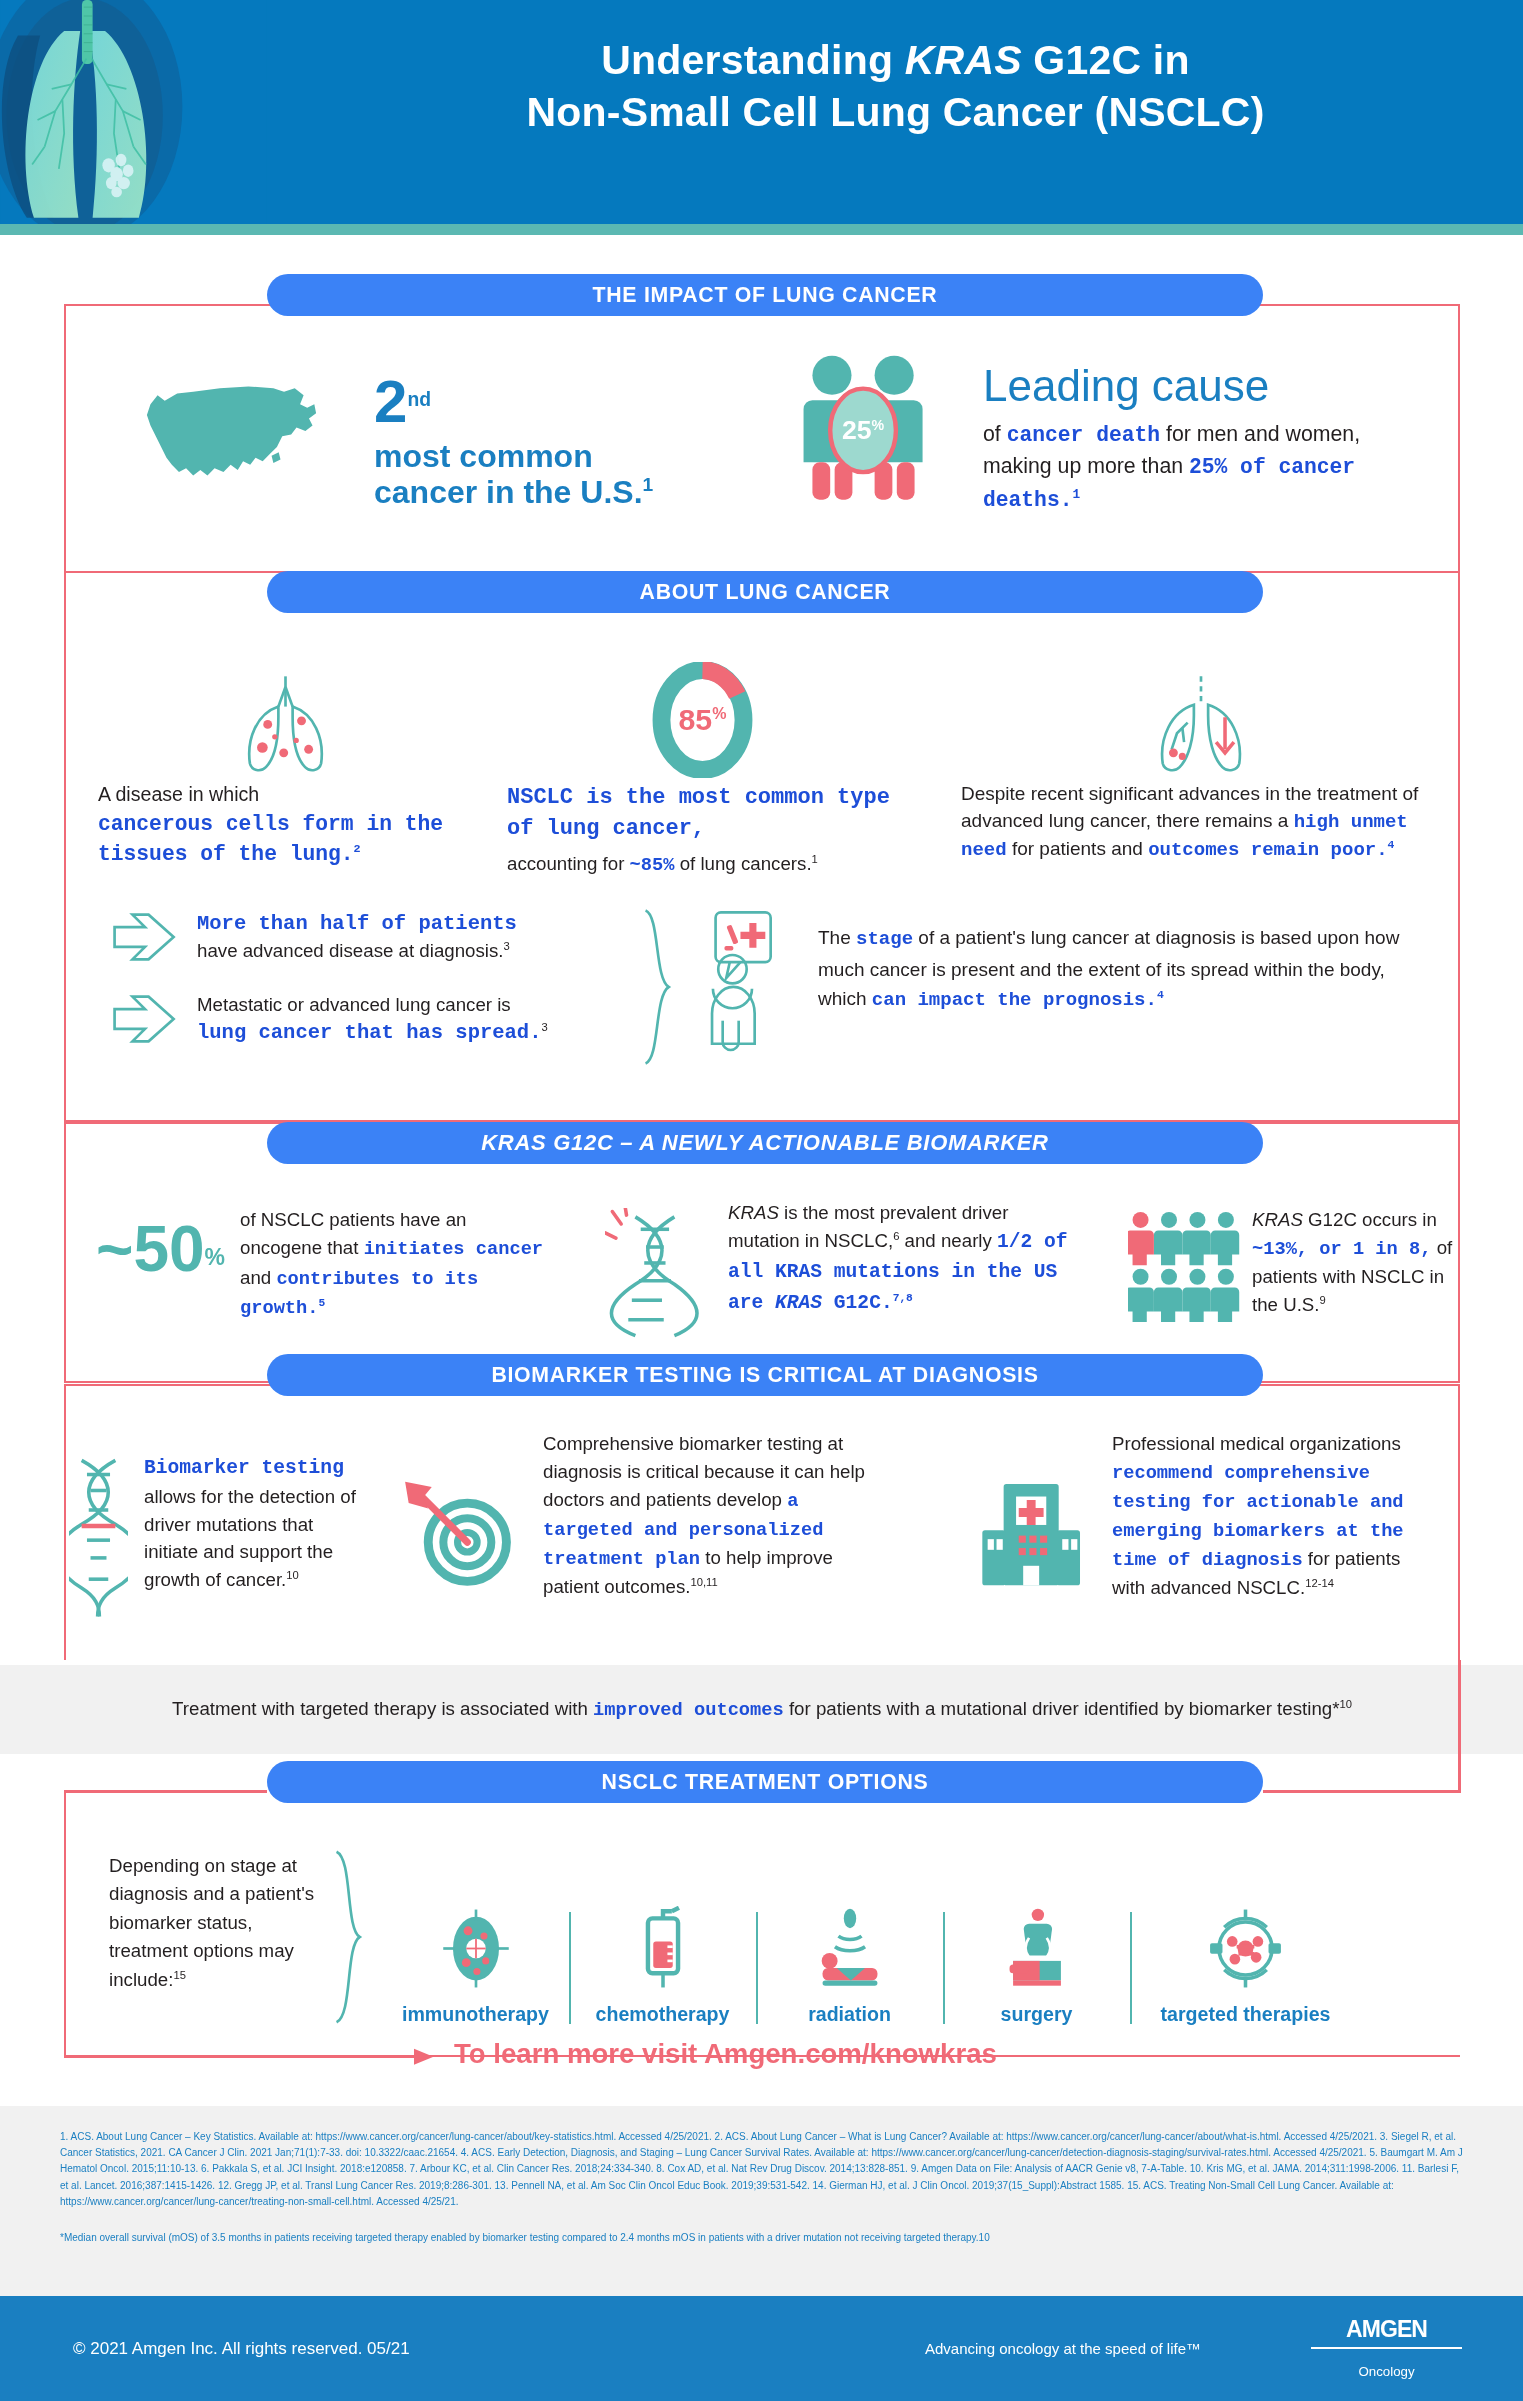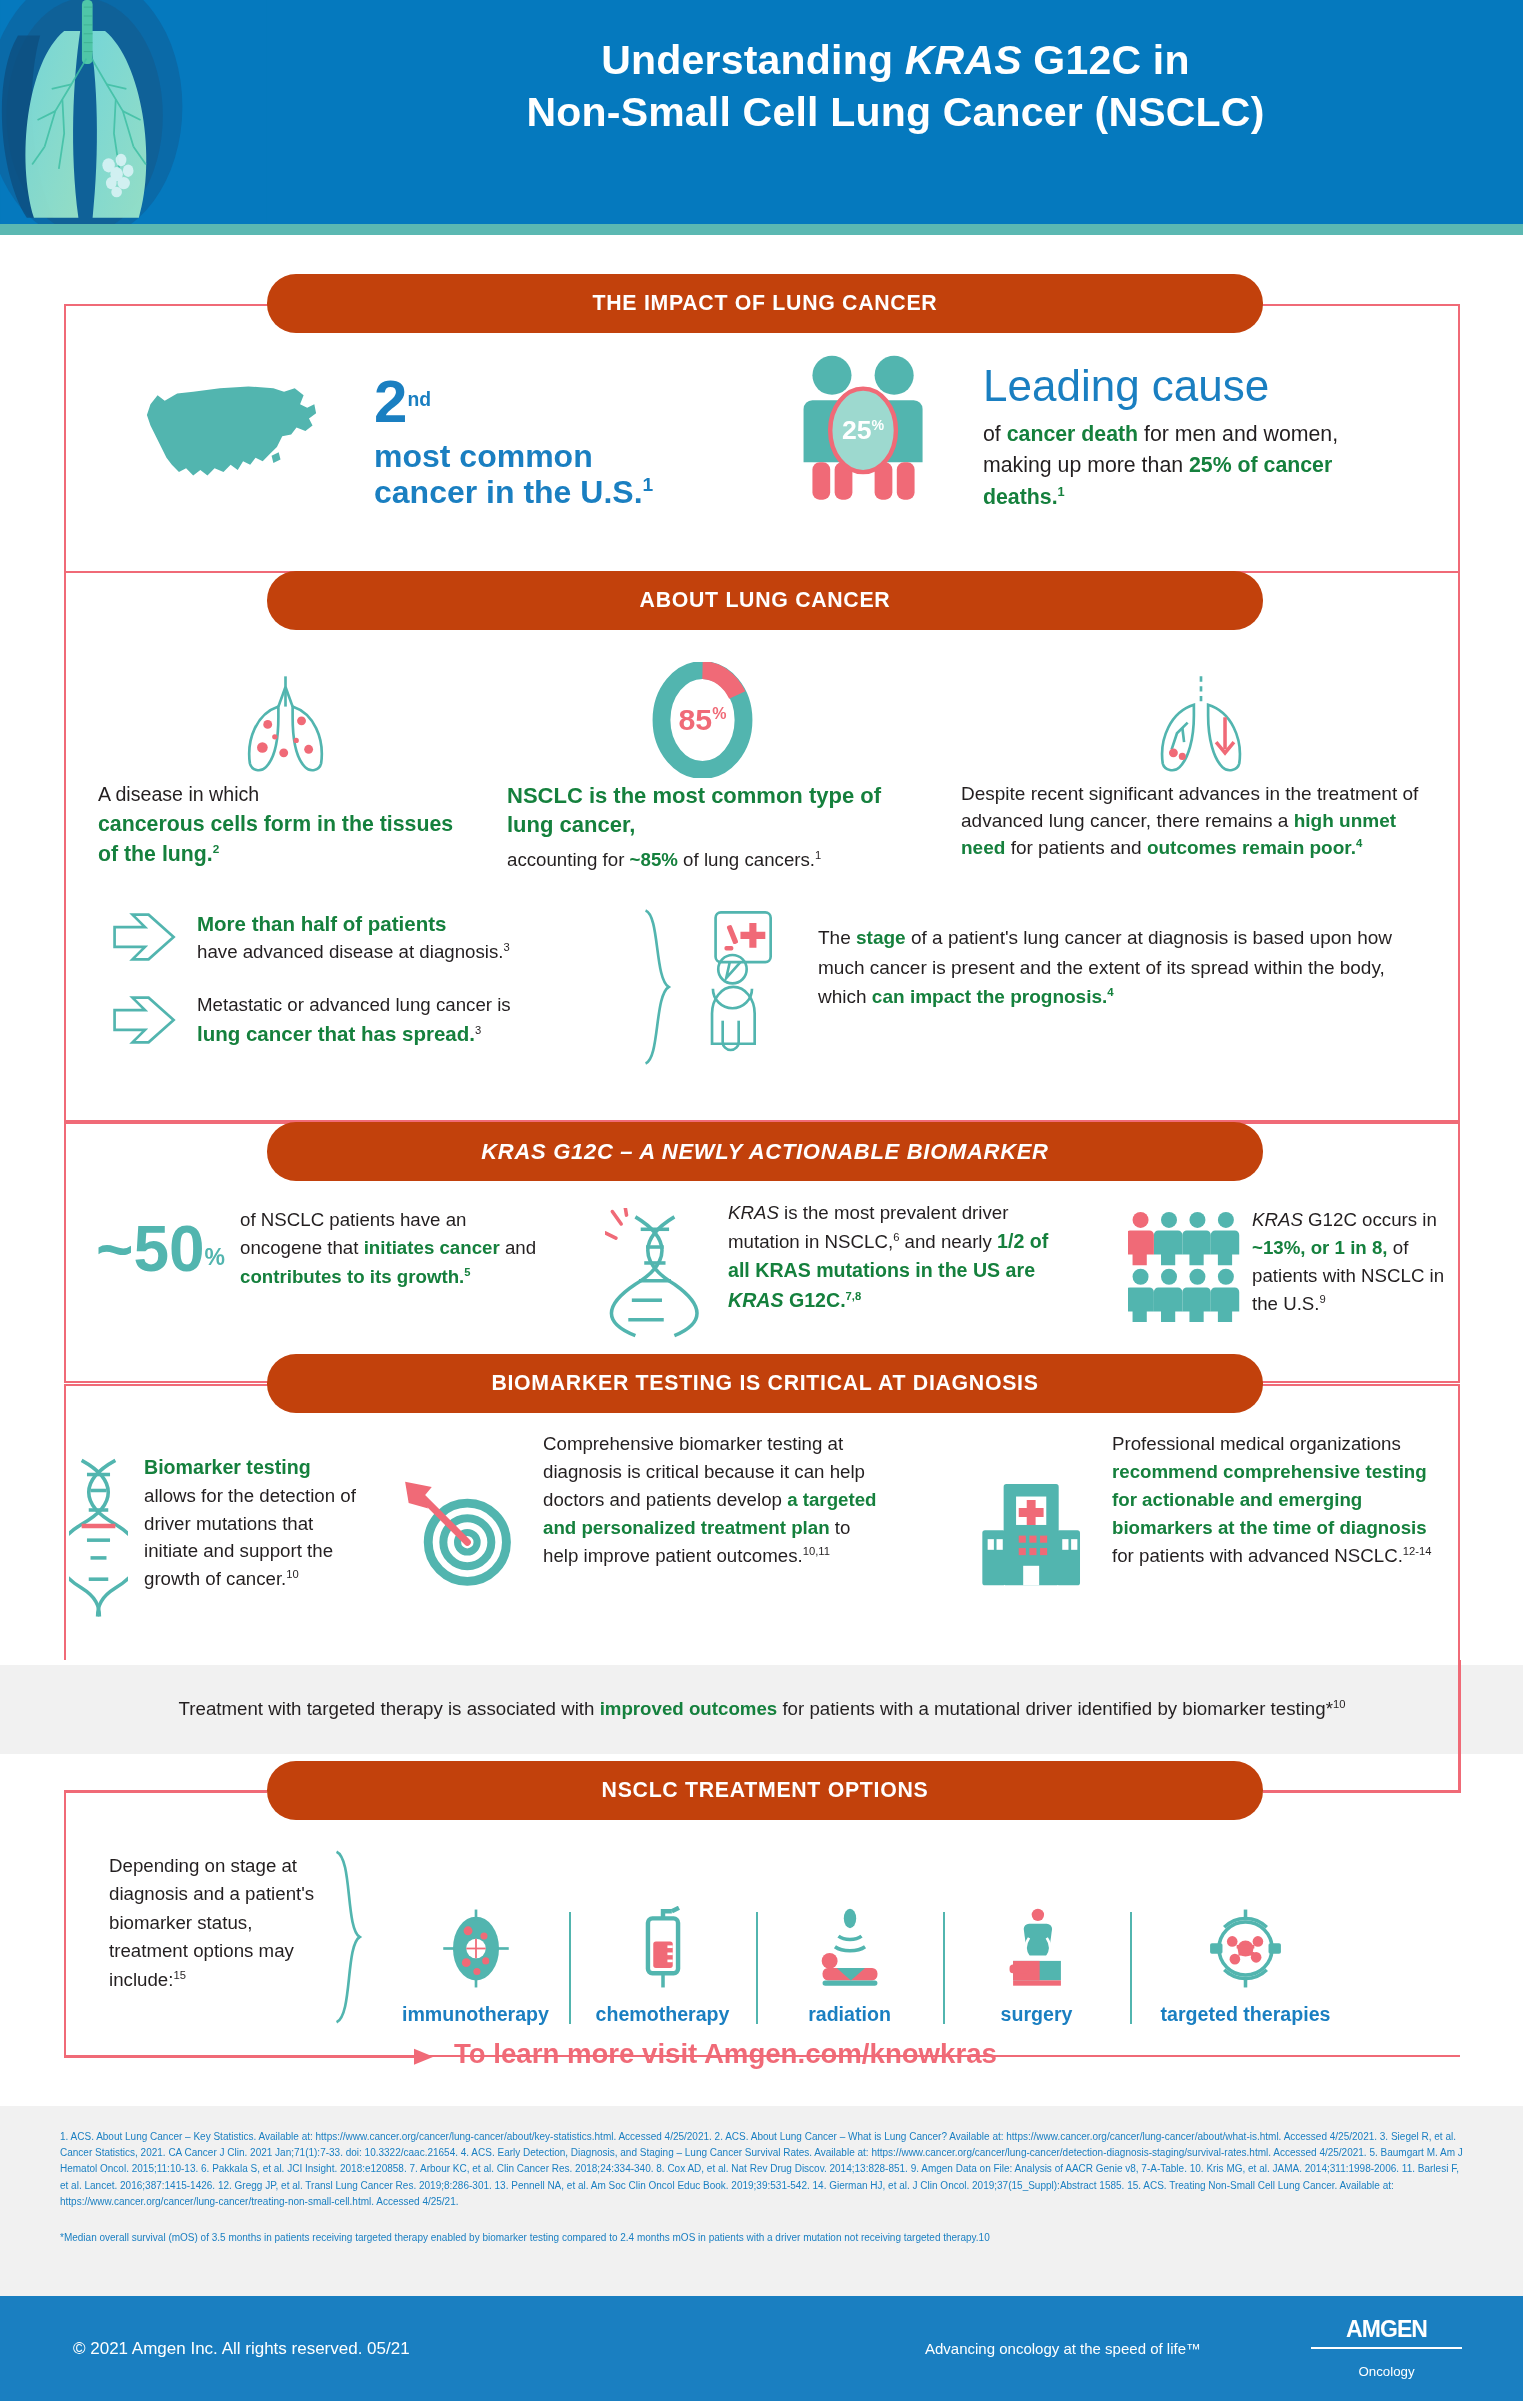--- a/index.html
+++ b/index.html
@@ -48,38 +48,38 @@
   
   .frame {
     position: absolute;
     border: 2.7px solid #F06A77;
   }
   .frame.no-top { border-top: none; }
   .frame.no-bottom { border-bottom: none; }
 
   .banner {
     position: absolute;
-    height: 59px;
+    height: 42px;
     border-radius: 29px;
-    background: #c2410c;
+    background: #3b82f6;
     color: #ffffff;
     font-size: 21.3px;
     font-weight: bold;
     letter-spacing: 0.7px;
     display: flex;
     align-items: center;
     justify-content: center;
     z-index: 5;
   }
   .banner.italic { font-style: italic; font-size: 22px; }
 
   .sec { position: absolute; }
 
   
-  .blue { color: #15803d; font-weight: bold; }
+  .blue { color: #1d4ed8; font-weight: bold; font-family: Liberation Mono, monospace; }
   .ital { font-style: italic; }
   sup { font-size: .6em; vertical-align: super; line-height: 0; }
 
   .big-blue {
     color: #1A7FC1;
     font-weight: bold;
     font-size: 46px;
     line-height: 1.12;
   }
   .body-txt {

